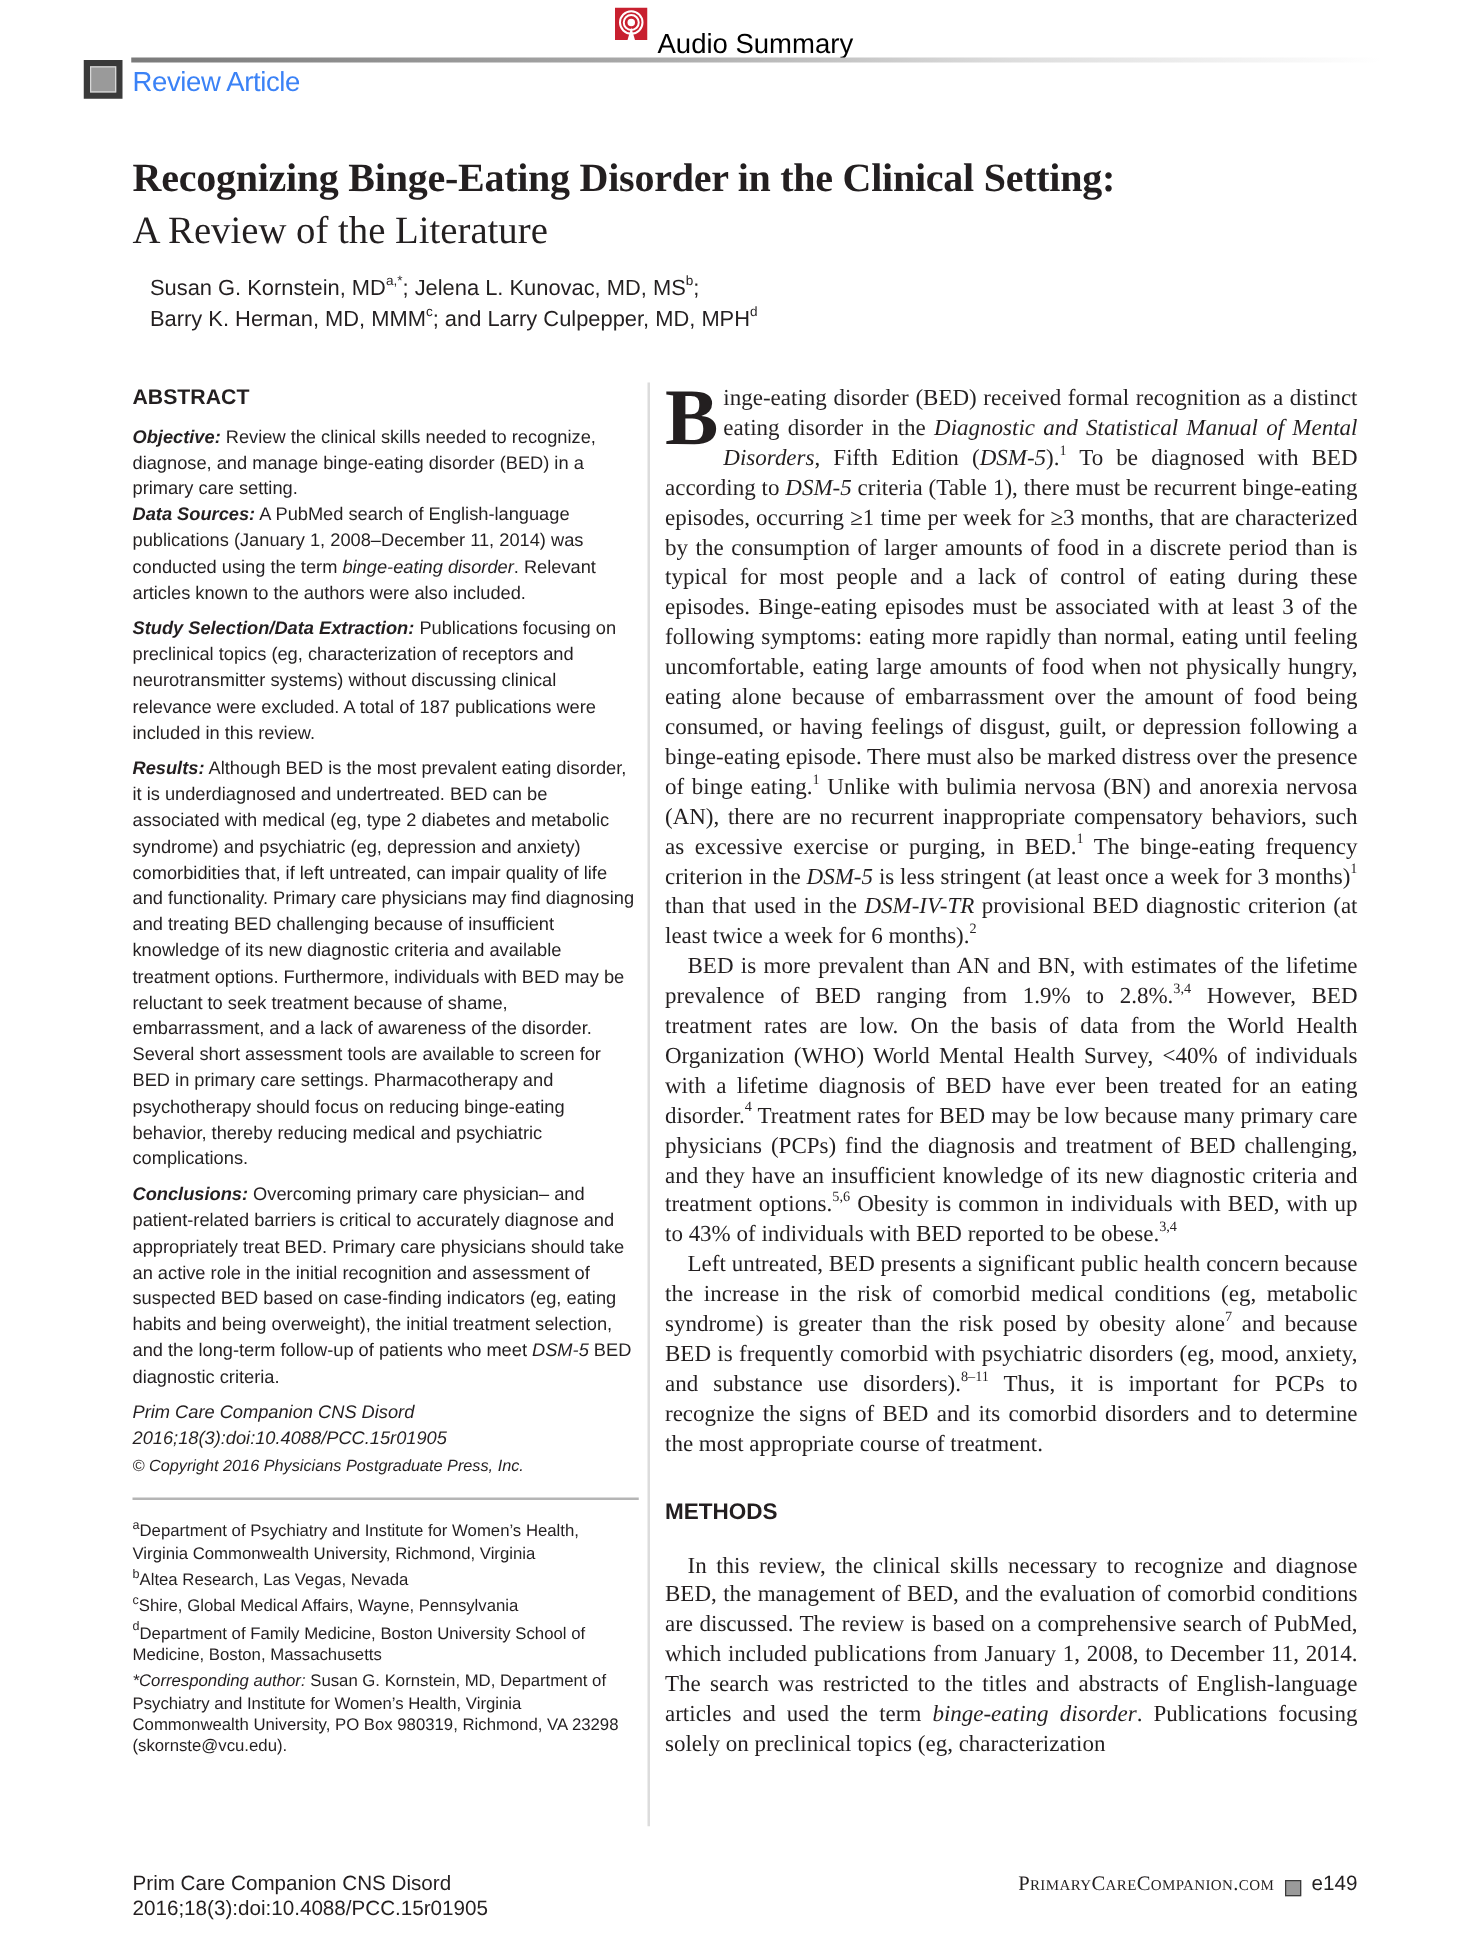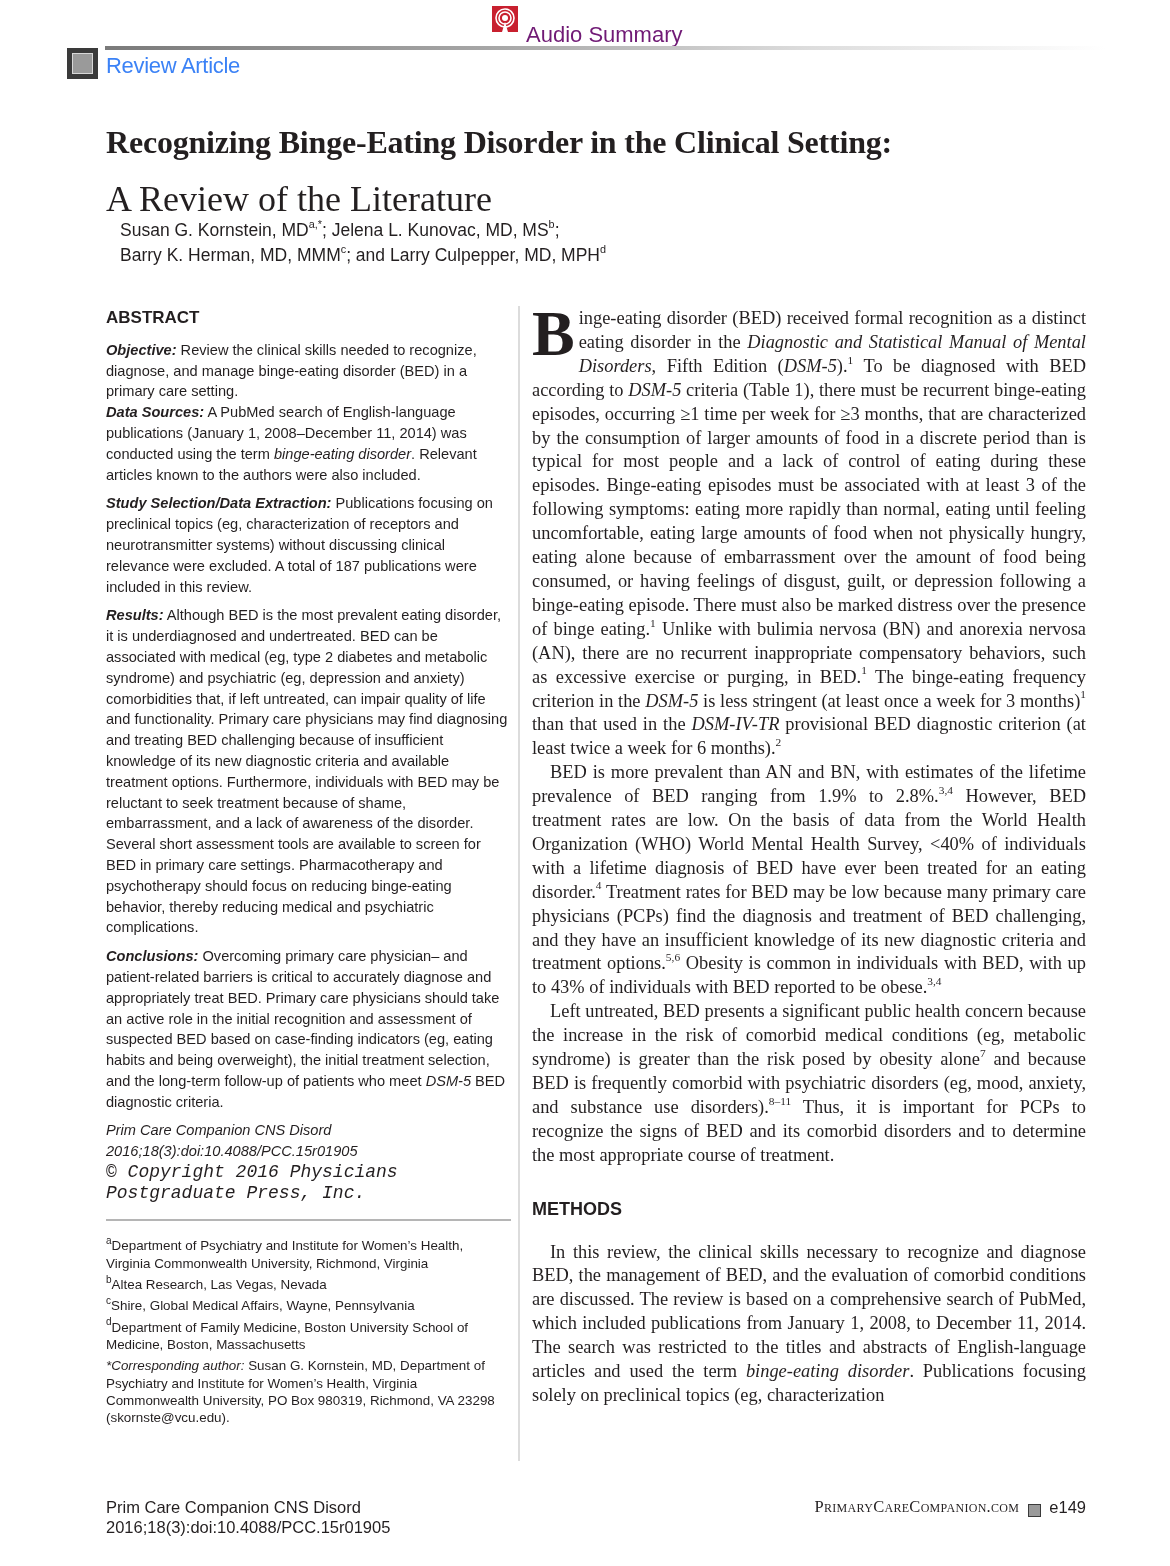--- a/index.html
+++ b/index.html
@@ -4,41 +4,41 @@
 <style>
   html, body { margin:0; padding:0; background:#fff; }
   body { width:1170px; height:1566px; position:relative; overflow:hidden; color:#231f20; }
   .sans { font-family: "Liberation Sans", "DejaVu Sans", sans-serif; }
   .serif { font-family: "Liberation Serif", "DejaVu Serif", serif; }
   sup { font-size:0.62em; line-height:0; position:relative; top:-0.1em; vertical-align:super; }
 
   
   .audio { position:absolute; left:492px; top:4px; height:30px; display:flex; align-items:center; }
   .audio-icon { width:26px; height:26px; position:relative; margin-right:8px; }
-  .audio-label { font-size:22px; color:#701a75;margin-top:32px; }
+  .audio-label { font-size:22px; color:#000000;margin-top:32px; }
 
   
   .rev-square { position:absolute; left:67px; top:48px; width:31px; height:31px; background:#3a3a3a; }
   .rev-square::after { content:""; position:absolute; left:5px; top:5px; width:21px; height:21px; background:#9a9a9a; border:1px solid #d8d8d8; box-sizing:border-box; }
   .rev-bar { position:absolute; left:105px; top:46px; width:1000px; height:4px; background:linear-gradient(to right,#7a7a7a 0%,#a8a8a8 40%,#dcdcdc 70%,#ffffff 100%); }
   .rev-label { position:absolute; left:106px; top:53px; font-size:22px; color:#3b82f6; letter-spacing:-0.3px; }
 
   
   .title { position:absolute; left:106px; top:124px; font-size:32px; font-weight:bold; letter-spacing:-0.2px; }
-  .subtitle { position:absolute; left:106px; top:178px; font-size:36px; }
+  .subtitle { position:absolute; left:106px; top:166px; font-size:31px; }
   .authors { position:absolute; left:120px; top:218px; font-size:17.5px; line-height:25px; }
 
   
   .leftcol { position:absolute; left:106px; top:308px; width:405px; font-size:14.6px; line-height:20.8px; }
   .abs-head { font-weight:bold; font-size:17px; margin-bottom:11px; }
   .abs-p { margin:0 0 8px 0; }
   .abs-p.tight { margin-bottom:0; }
   .lbl { font-weight:bold; font-style:italic; }
   .cite { font-style:italic; margin-top:4px; line-height:21px; }
-  .cite-copy { font-style:italic; font-size:18px;font-family:Liberation Mono, monospace; }
+  .cite-copy { font-style:italic; font-size:13px; }
   .left-rule { width:405px; height:2px; background:#b5b5b5; margin:15px 0 16px 0; }
   .affil { font-size:13.4px; line-height:17.3px; margin:0 0 4px 0; }
   .affil sup { font-size:0.75em; }
 
   
   .coldiv { position:absolute; left:518px; top:306px; width:2px; height:1155px; background:#dcdcdc; }
 
   
   .rightcol { position:absolute; left:532px; top:307px; width:554px; font-size:18.4px; line-height:23.9px; text-align:justify; }
   .rightcol p { margin:0; }

